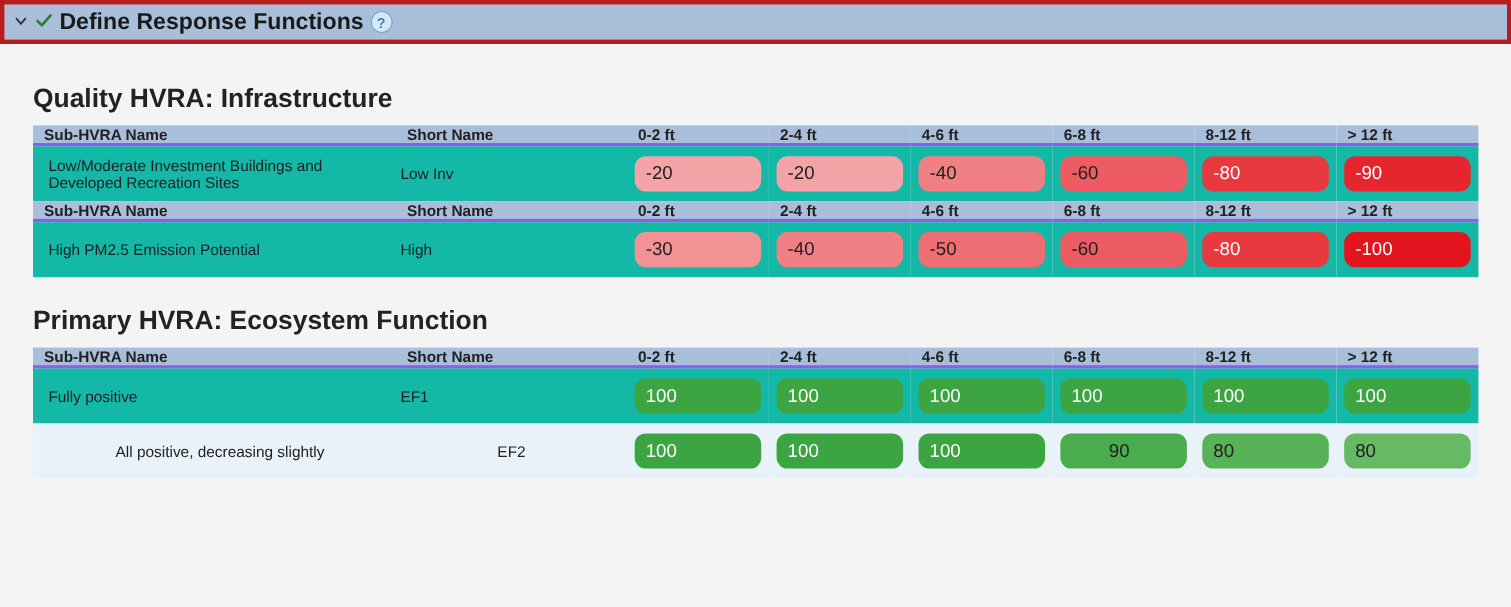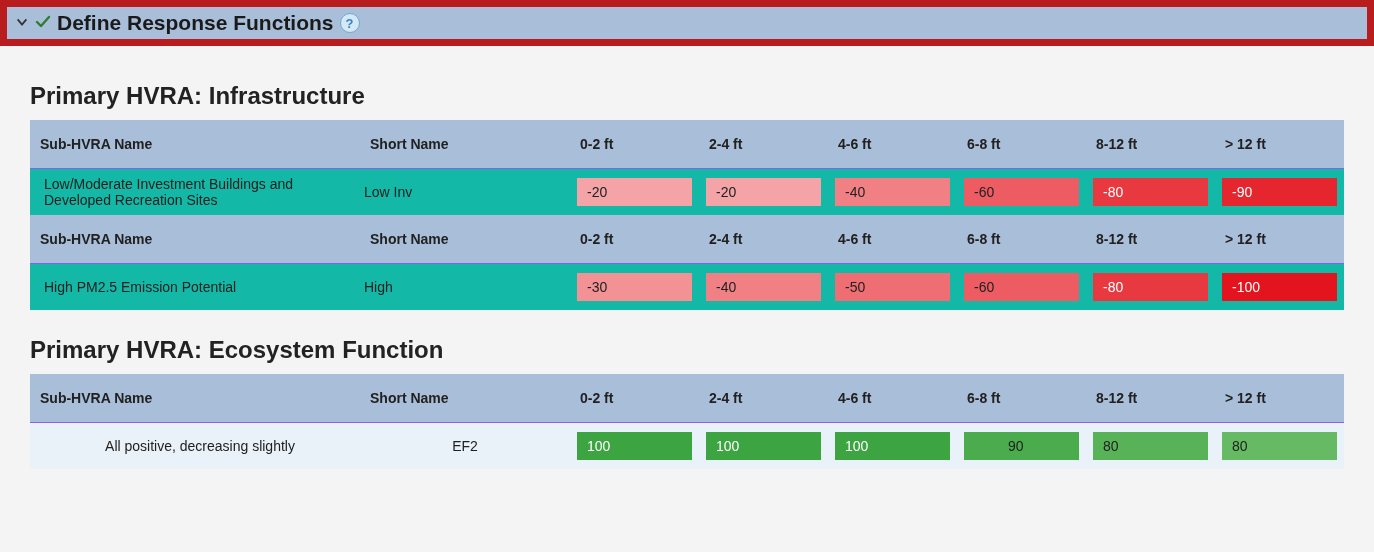--- a/index.html
+++ b/index.html
@@ -8,21 +8,21 @@
     font-family: "Segoe UI", Arial, sans-serif;
     background: #f4f4f4;
     color: #212121;
     font-size: 14px;
   }
   .panel {
     width: 1374px;
   }
   .panel-header {
     background: #a9bfd9;
-    border: 7px solid #b91c1c;
+    border: 4px solid #b91c1c;
     display: flex;
     align-items: center;
     padding: 4px 8px;
     gap: 6px;
   }
   .chevron-icon { color: #333; cursor: pointer; }
   .check-icon { color: #2e7d32; }
   .panel-title {
     font-weight: 700;
     font-size: 21px;
@@ -54,39 +54,39 @@
     width: 100%;
     border-collapse: separate;
     border-spacing: 0;
     table-layout: fixed;
   }
   table.hvra thead th {
     background: #a9bfd9;
     text-align: left;
     font-weight: 700;
     font-size: 14px;
-    padding: 16px 10px;
-    border-bottom: 1px solid #8b5cf6;
+    padding: 0 10px;
+    border-bottom: 3px solid #8b5cf6;
   }
   table.hvra tbody td {
     padding: 6px 4px;
     vertical-align: middle;
   }
   table.hvra tbody tr.alt-a { background: #14b8a6; }
   table.hvra tbody tr.alt-b { background: #eaf2f9; text-align: center; }
   col.col-name  { width: 330px; }
   col.col-short { width: 210px; }
   col.col-val   { }
   .name-cell { padding-left: 14px !important; }
   .val-cell-inner {
     margin: 3px 3px;
     padding: 6px 10px;
-    border-radius: 0;
+    border-radius: 10px;
     color: #212121;
-    font-size: 14px;
+    font-size: 17px;
     min-height: 20px;
     display: flex;
     align-items: center;
   }
 </style>
 </head>
 <body>
 
 <div class="panel">
   <div class="panel-header">
@@ -97,21 +97,21 @@
     </span>
     <span class="check-icon">
       <svg width="16" height="16" viewBox="0 0 16 16">
           <path d="M2 8l4 4 8-9" fill="none" stroke="#2e7d32" stroke-width="2.4" stroke-linecap="round" stroke-linejoin="round"></path>
         </svg>
     </span>
     <span class="panel-title">Define Response Functions</span>
     <span class="help-icon">?</span>
   </div>
   <div class="panel-body" id="panel-body">
-  <div class="hvra-heading">Primary HVRA: Infrastructure</div>
+  <div class="hvra-heading">Quality HVRA: Infrastructure</div>
       <table class="hvra">
         <colgroup>
           <col class="col-name">
           <col class="col-short">
           <col class="col-val">
           <col class="col-val">
           <col class="col-val">
           <col class="col-val">
           <col class="col-val">
           <col class="col-val">
@@ -219,20 +219,42 @@
             <th>Short Name</th>
             <th>0-2 ft</th>
             <th>2-4 ft</th>
             <th>4-6 ft</th>
             <th>6-8 ft</th>
             <th>8-12 ft</th>
             <th>&gt; 12 ft</th>
           </tr>
         </thead>
         <tbody>
+          <tr class="alt-a">
+            <td class="name-cell">Fully positive</td>
+            <td>EF1</td>
+            <td>
+              <div class="val-cell-inner" style="background: rgb(60, 165, 65); color: rgb(255, 255, 255);">100</div>
+            </td>
+            <td>
+              <div class="val-cell-inner" style="background: rgb(60, 165, 65); color: rgb(255, 255, 255);">100</div>
+            </td>
+            <td>
+              <div class="val-cell-inner" style="background: rgb(60, 165, 65); color: rgb(255, 255, 255);">100</div>
+            </td>
+            <td>
+              <div class="val-cell-inner" style="background: rgb(60, 165, 65); color: rgb(255, 255, 255);">100</div>
+            </td>
+            <td>
+              <div class="val-cell-inner" style="background: rgb(60, 165, 65); color: rgb(255, 255, 255);">100</div>
+            </td>
+            <td>
+              <div class="val-cell-inner" style="background: rgb(60, 165, 65); color: rgb(255, 255, 255);">100</div>
+            </td>
+          </tr>
           <tr class="alt-b">
             <td class="name-cell">All positive, decreasing slightly</td>
             <td>EF2</td>
             <td>
               <div class="val-cell-inner" style="background: rgb(60, 165, 65); color: rgb(255, 255, 255);">100</div>
             </td>
             <td>
               <div class="val-cell-inner" style="background: rgb(60, 165, 65); color: rgb(255, 255, 255);">100</div>
             </td>
             <td>

